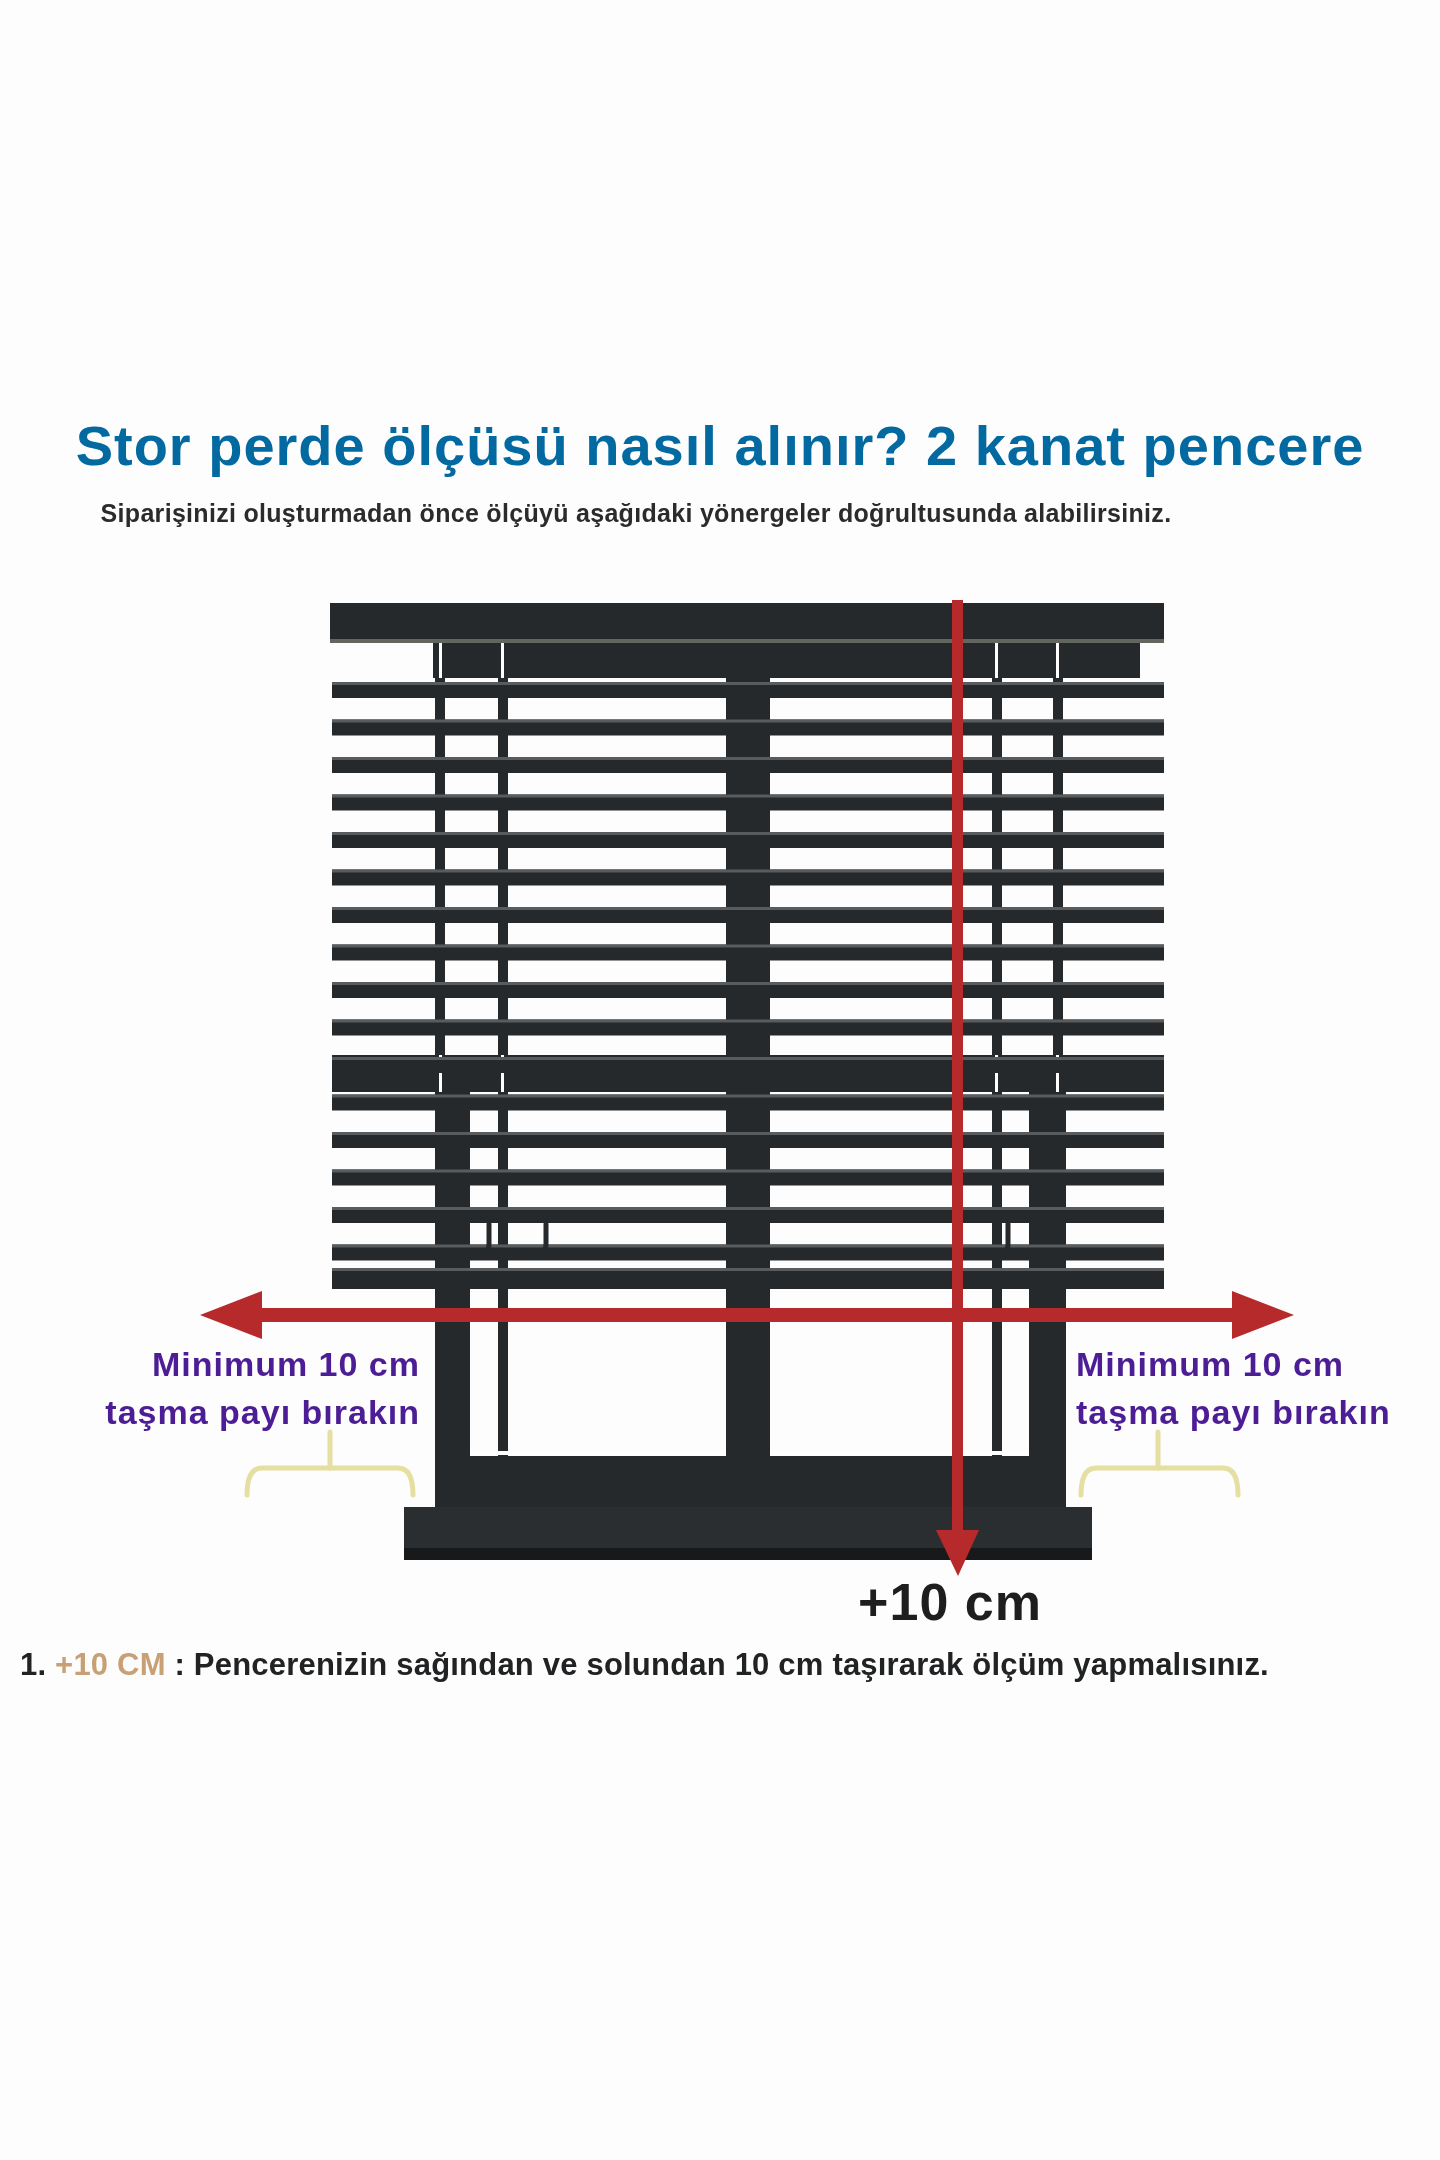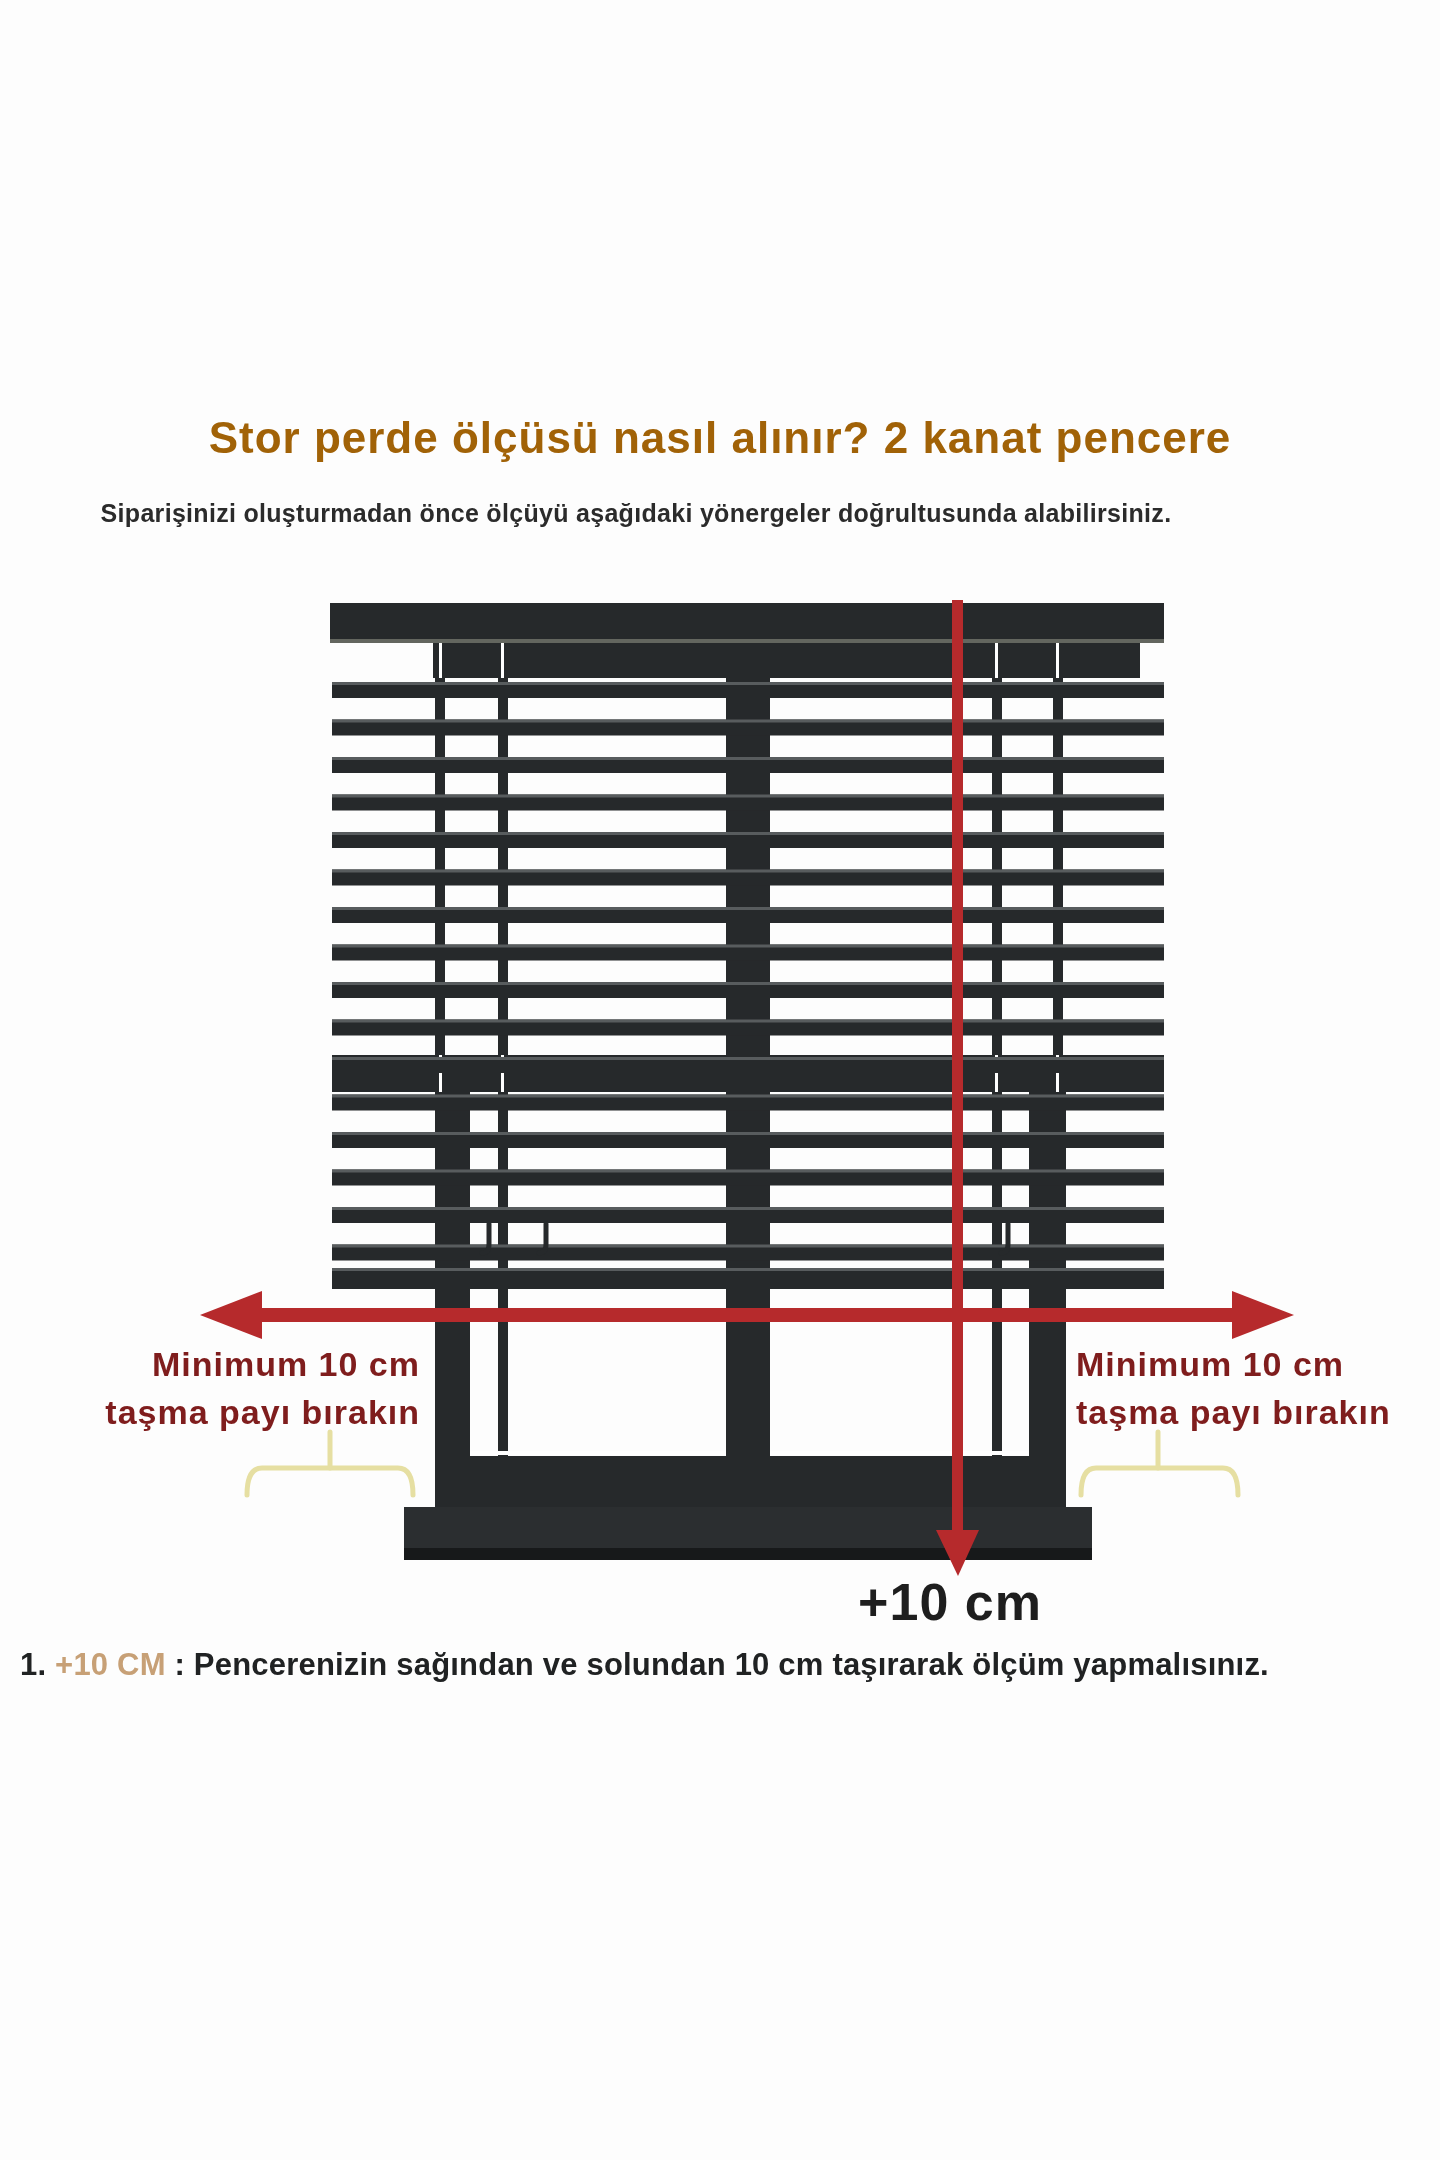--- a/index.html
+++ b/index.html
@@ -8,31 +8,31 @@
     background:var(--page_bg,#fdfdfd);
     font-family:"Liberation Sans", sans-serif;
     position:relative;
     overflow:hidden;
   }
   .abs{position:absolute;}
   #stage{position:absolute;inset:0;width:1440px;height:2160px;}
 
   .title{
     top:413px;left:0;width:1440px;text-align:center;
-    font-size:44px;font-weight:600;letter-spacing:1px;color:#a16207;
+    font-size:56px;font-weight:600;letter-spacing:1px;color:#0369a1;
   }
   .subtitle{
     top:499px;left:0;width:1272px;text-align:center;
     font-size:25px;font-weight:600;letter-spacing:0.3px;color:#2b2b2b;
   }
   #diagram-svg{position:absolute;top:0;left:0;width:1440px;height:2160px;}
 
   .margin-label{
     top:1340px;width:360px;
-    font-size:34px;font-weight:600;letter-spacing:1px;color:#7f1d1d;
+    font-size:34px;font-weight:600;letter-spacing:1px;color:#4c1d95;
     line-height:48px;
   }
   .margin-label.left{left:60px;text-align:right;}
   .margin-label.right{left:1076px;text-align:left;}
 
   .bottom-measure{
     top:1572px;left:800px;width:300px;text-align:center;
     font-size:52px;font-weight:600;color:#1e1e1e;letter-spacing:1px;
   }
 

